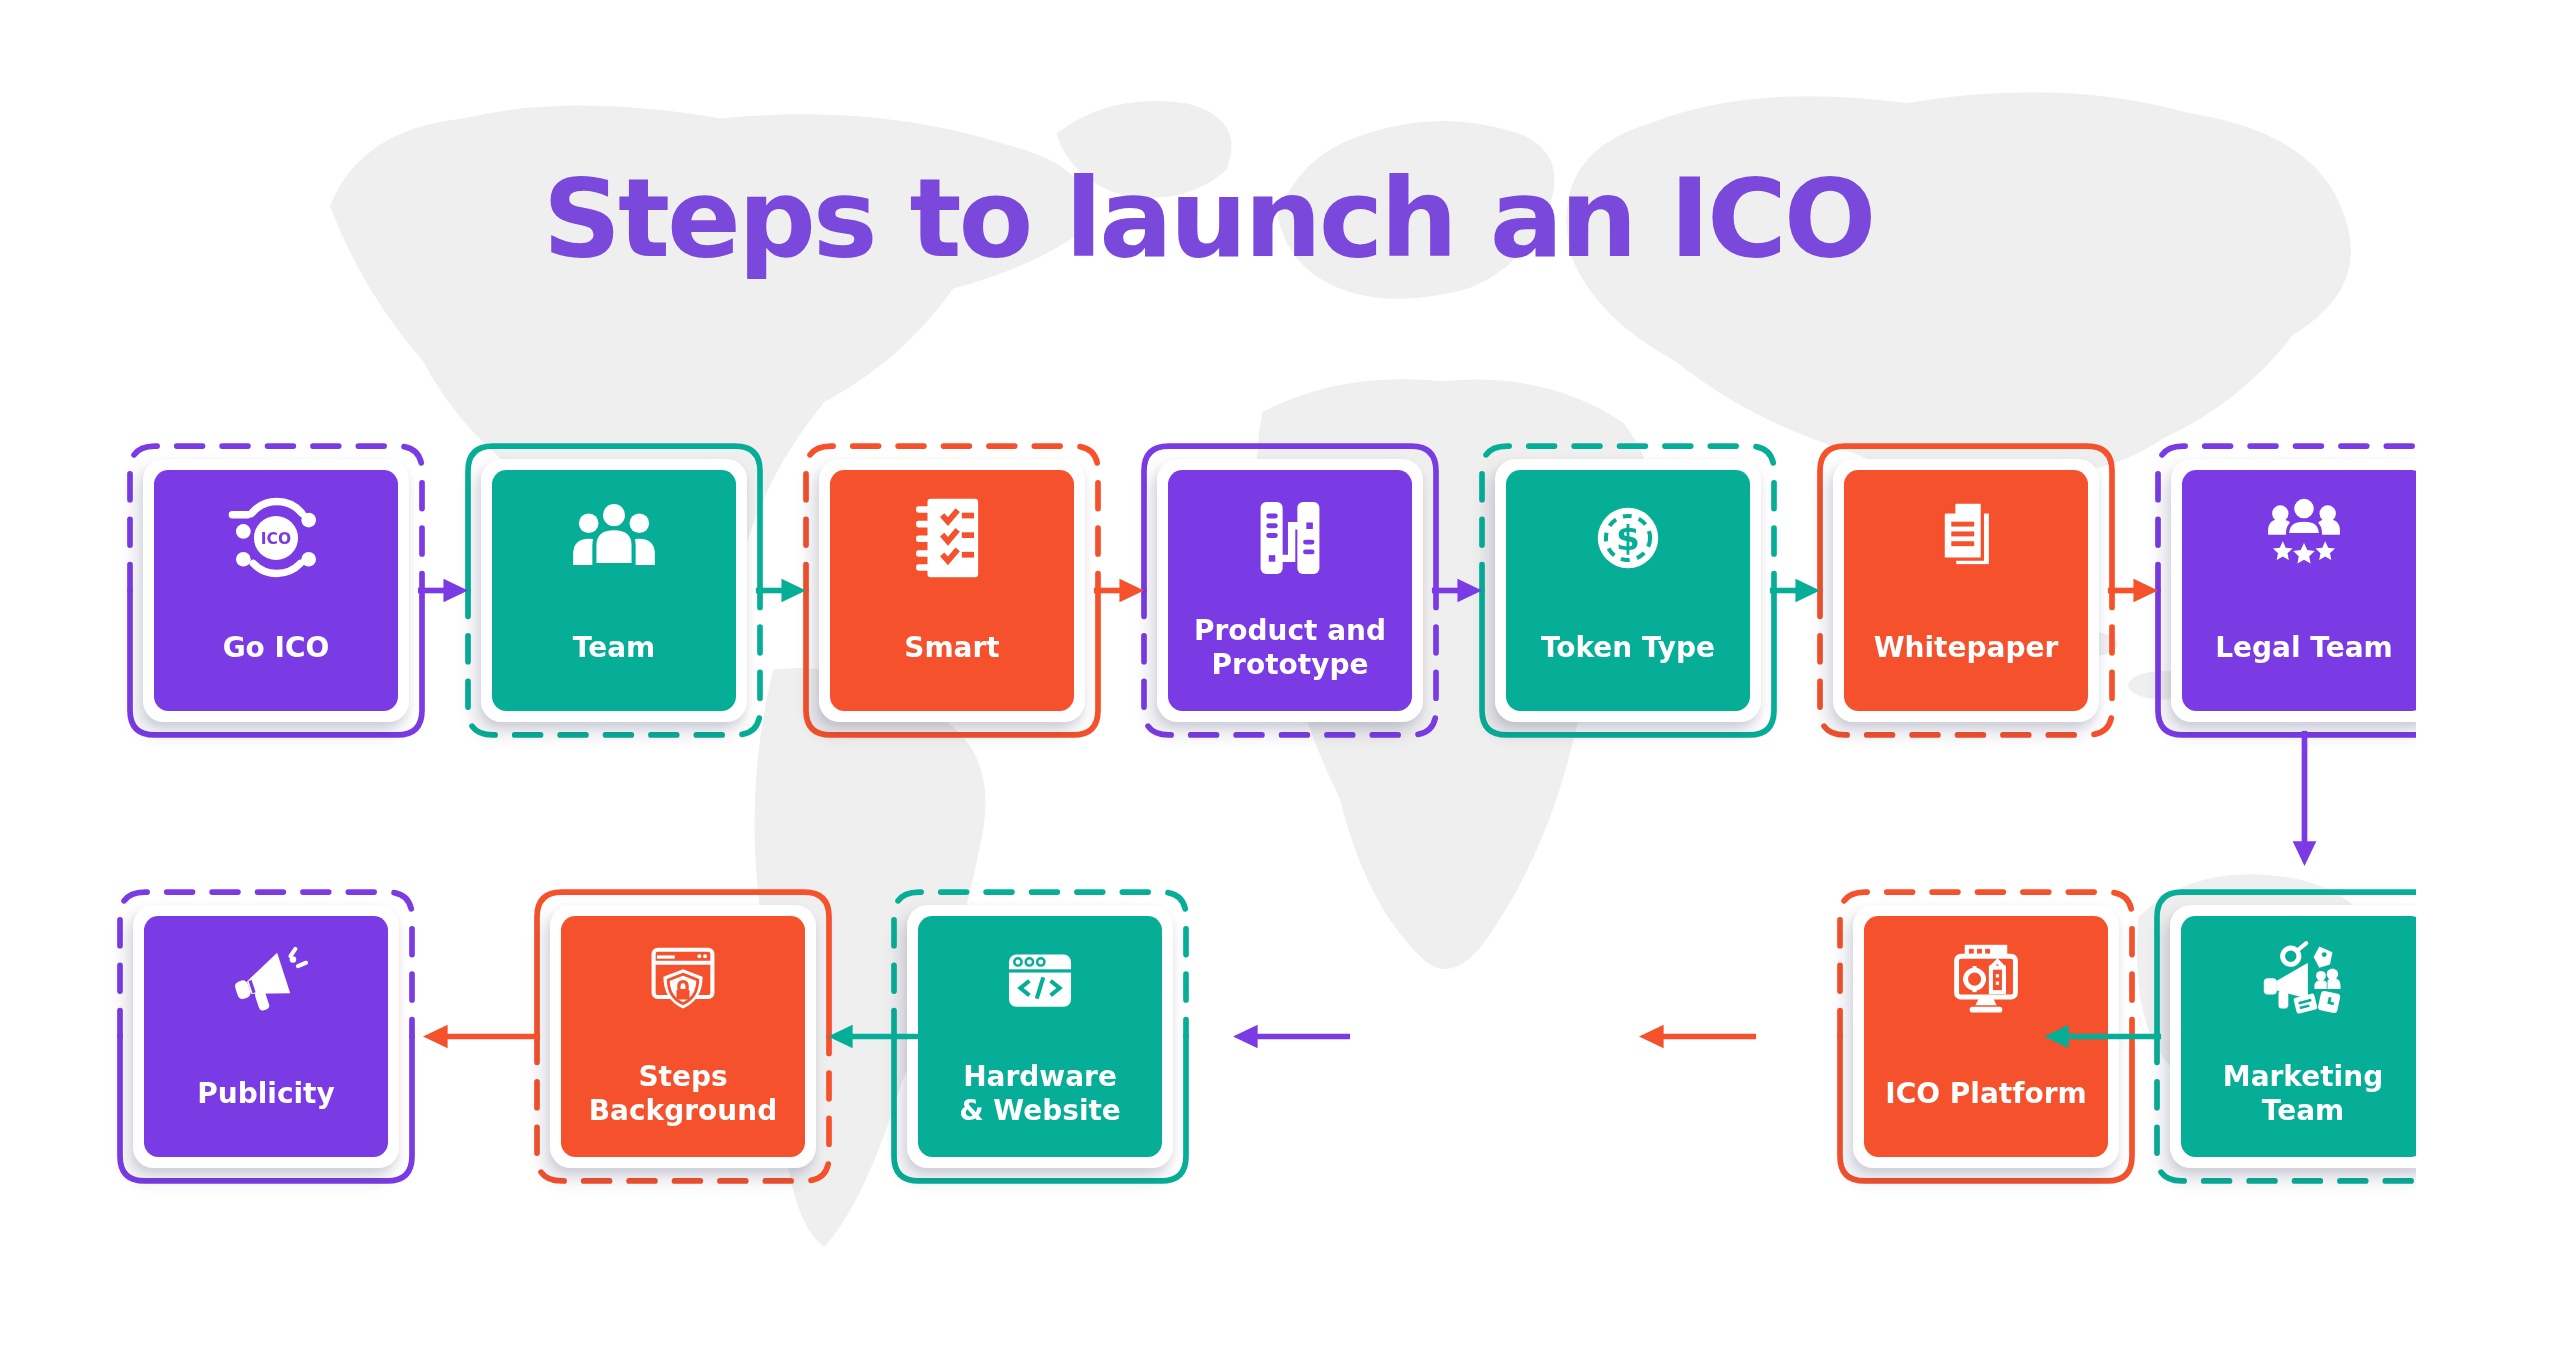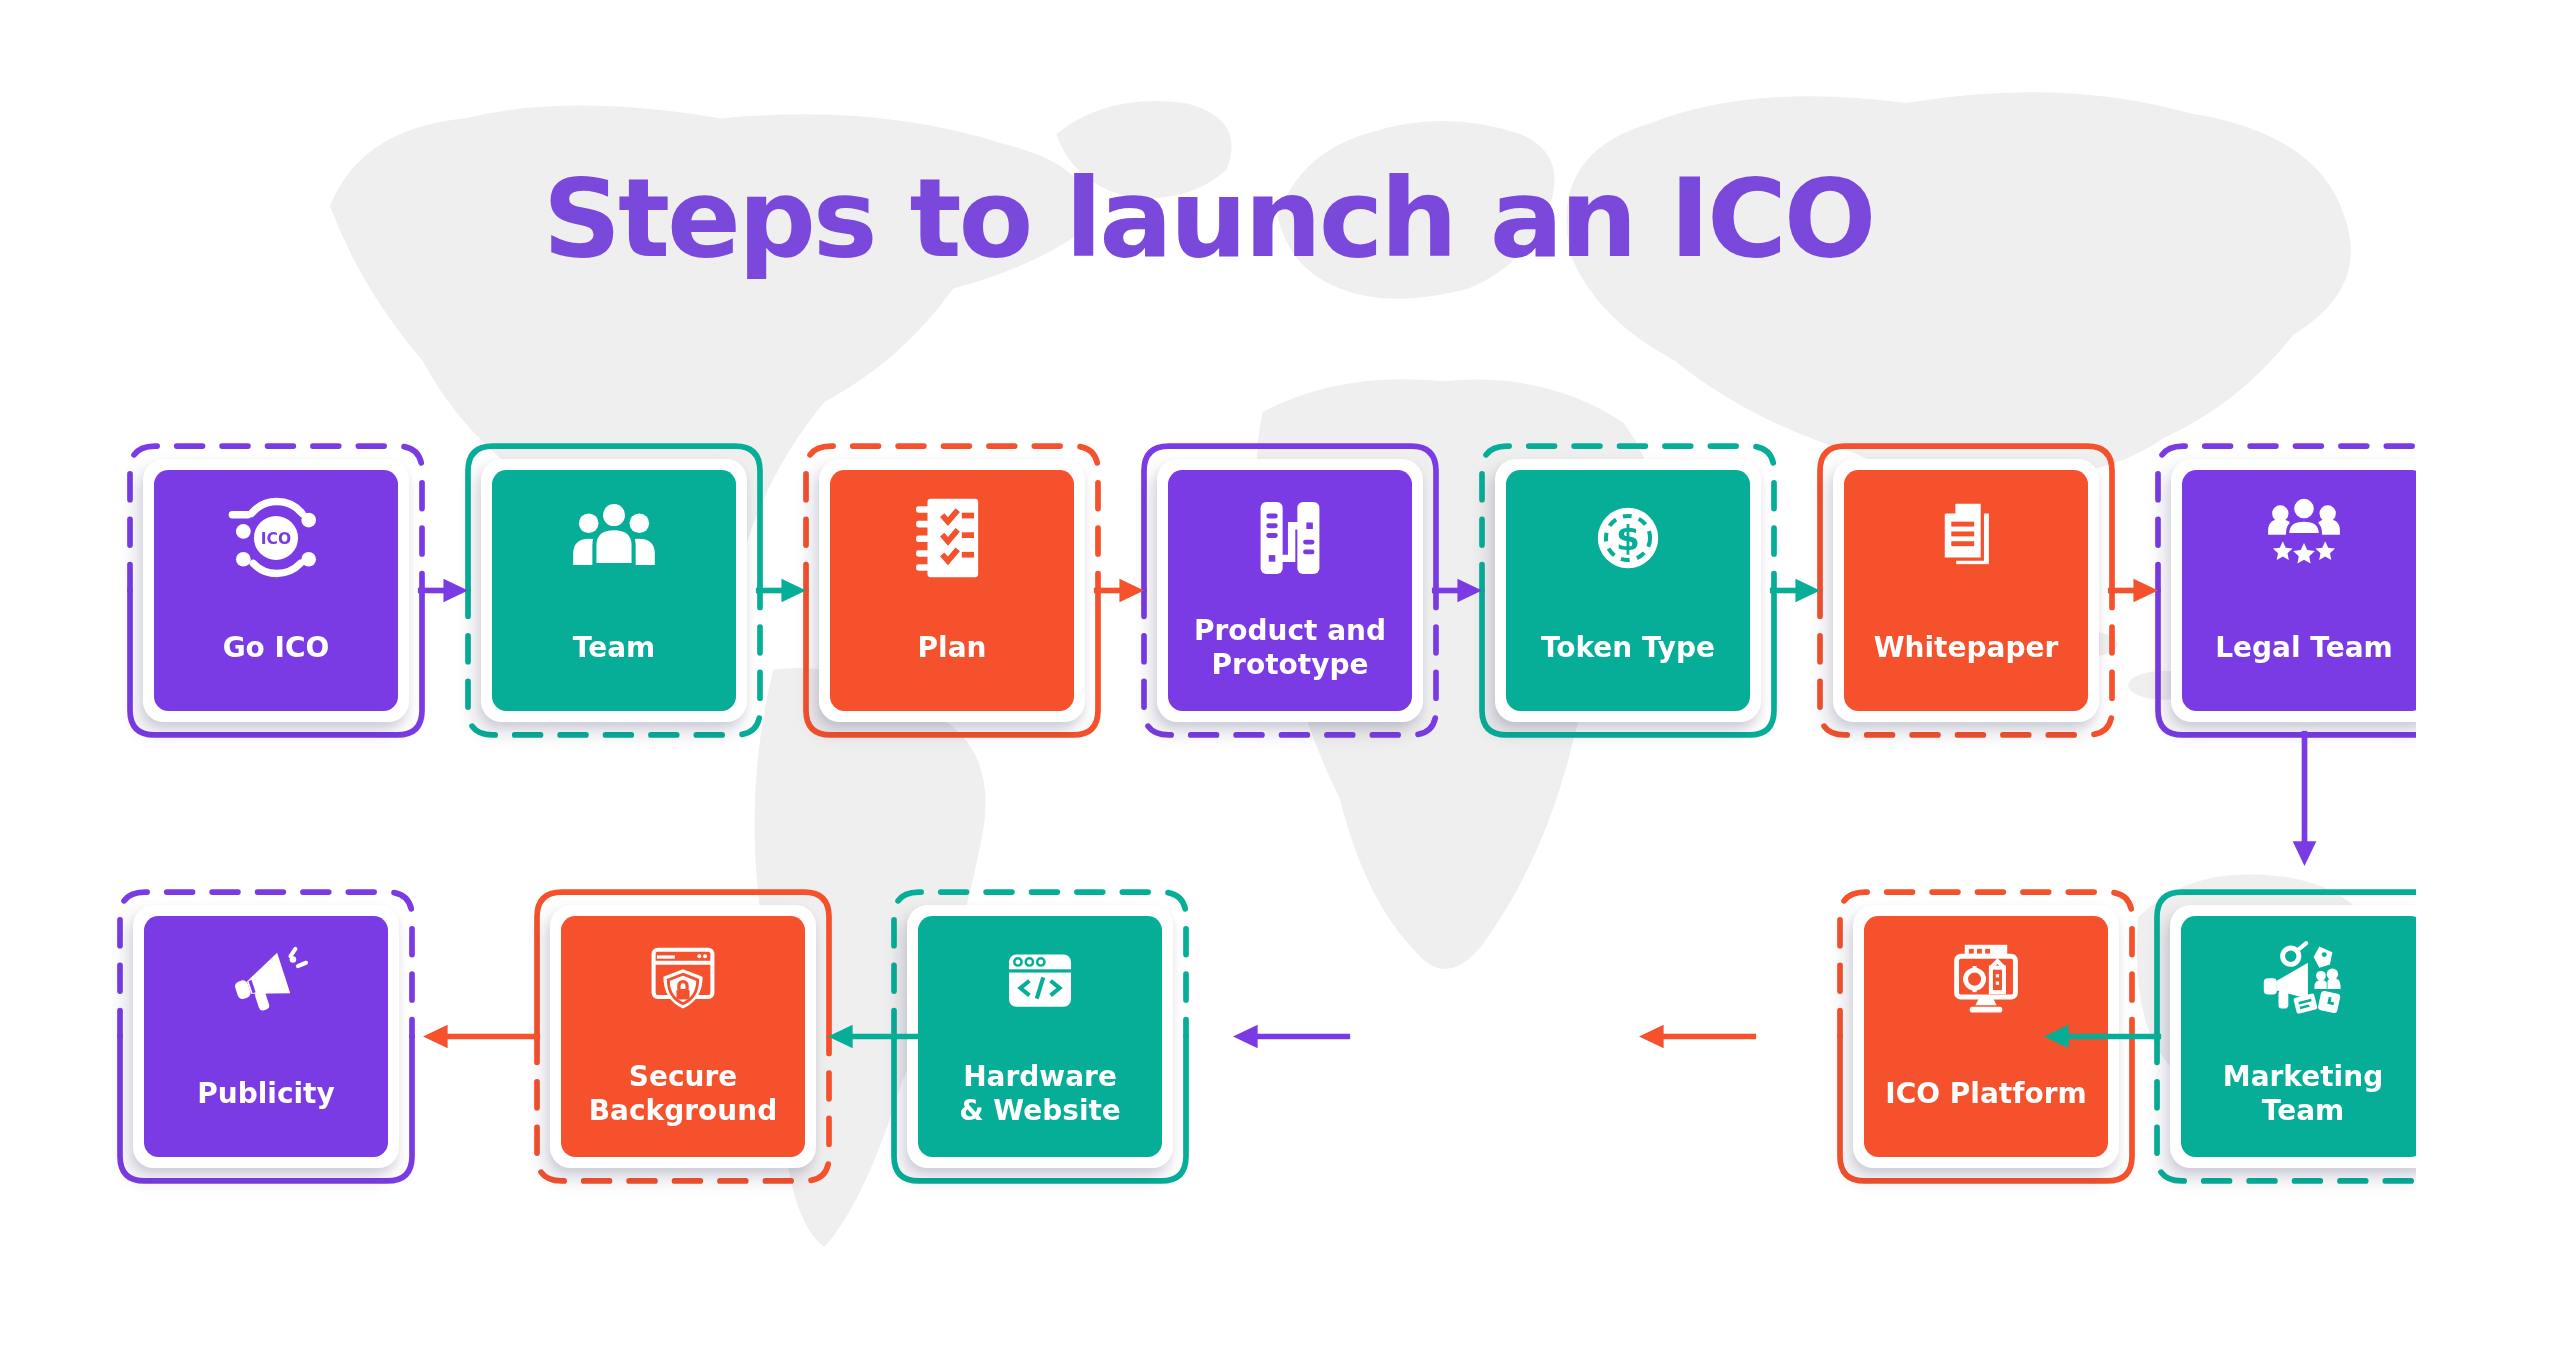--- a/index.html
+++ b/index.html
@@ -131,21 +131,21 @@
           <rect x="16" y="57" width="22" height="8" rx="3" fill="#fff"></rect>
           <rect x="16" y="75" width="22" height="8" rx="3" fill="#fff"></rect>
           <rect x="16" y="92" width="22" height="8" rx="3" fill="#fff"></rect>
           <path d="M48 32 l7 8 12-14" stroke="var(--c)" stroke-width="7" fill="none"></path>
           <path d="M48 56 l7 8 12-14" stroke="var(--c)" stroke-width="7" fill="none"></path>
           <path d="M48 80 l7 8 12-14" stroke="var(--c)" stroke-width="7" fill="none"></path>
           <rect x="72" y="29" width="15" height="7" fill="var(--c)"></rect>
           <rect x="72" y="53" width="15" height="7" fill="var(--c)"></rect>
           <rect x="72" y="77" width="15" height="7" fill="var(--c)"></rect>
         </svg>
-        <div class="label">Plan</div>
+        <div class="label">Smart</div>
       </div>
     </div>
   </div>
 
   <div class="step var-b pos-t3" style="--c: #7A3BE4;">
     <svg class="border" viewBox="0 0 566 560">
       <path class="p-top" d="M0 280 L0 48 Q0 0 48 0 L518 0 Q566 0 566 48 L566 280"></path>
       <path class="p-bot" d="M0 280 L0 512 Q0 560 48 560 L518 560 Q566 560 566 512 L566 280"></path>
     </svg>
     <div class="card">
@@ -264,21 +264,21 @@
           <rect x="24" y="18" width="72" height="58" rx="5" fill="none" stroke="#fff" stroke-width="5"></rect>
           <line x1="24" y1="34" x2="96" y2="34" stroke="#fff" stroke-width="5"></line>
           <path d="M28 27 h22" stroke="#fff" stroke-width="4"></path>
           <circle cx="80" cy="26" r="2.4" fill="#fff"></circle>
             <circle cx="87" cy="26" r="2.4" fill="#fff"></circle>
           <path d="M60 42 l24 9 q0 28 -24 39 q-24-11-24-39 z" fill="#fff"></path>
           <path d="M60 48 l18 7 q0 21 -18 29 q-18-8-18-29 z" fill="none" stroke="var(--c)" stroke-width="3.5"></path>
           <rect x="52" y="66" width="16" height="13" rx="3" fill="var(--c)"></rect>
           <path d="M55 66 v-4 a5 5 0 0 1 10 0 v4" stroke="var(--c)" stroke-width="4" fill="none"></path>
         </svg>
-        <div class="label">Secure
+        <div class="label">Steps
 Background</div>
       </div>
     </div>
   </div>
 
   <div class="step var-a pos-b2" style="--c: #07AE97;">
     <svg class="border" viewBox="0 0 566 560">
       <path class="p-top" d="M0 280 L0 48 Q0 0 48 0 L518 0 Q566 0 566 48 L566 280"></path>
       <path class="p-bot" d="M0 280 L0 512 Q0 560 48 560 L518 560 Q566 560 566 512 L566 280"></path>
     </svg>

